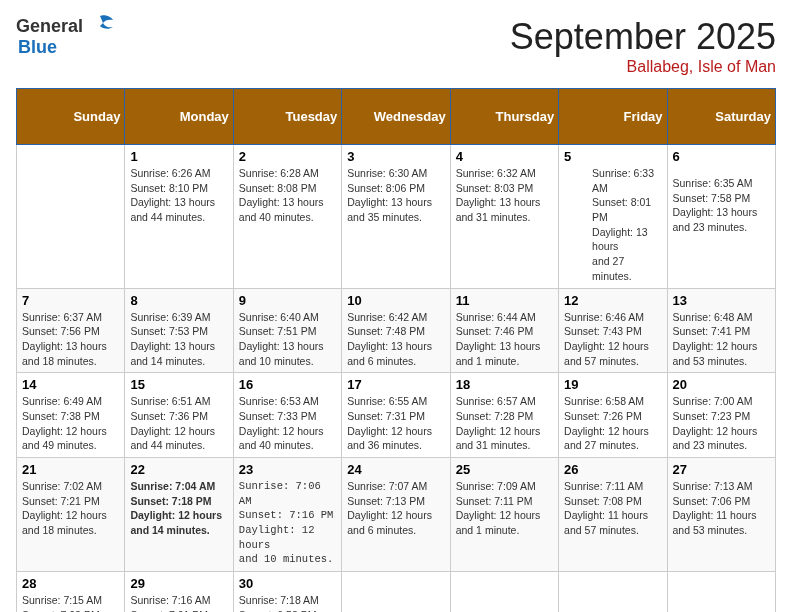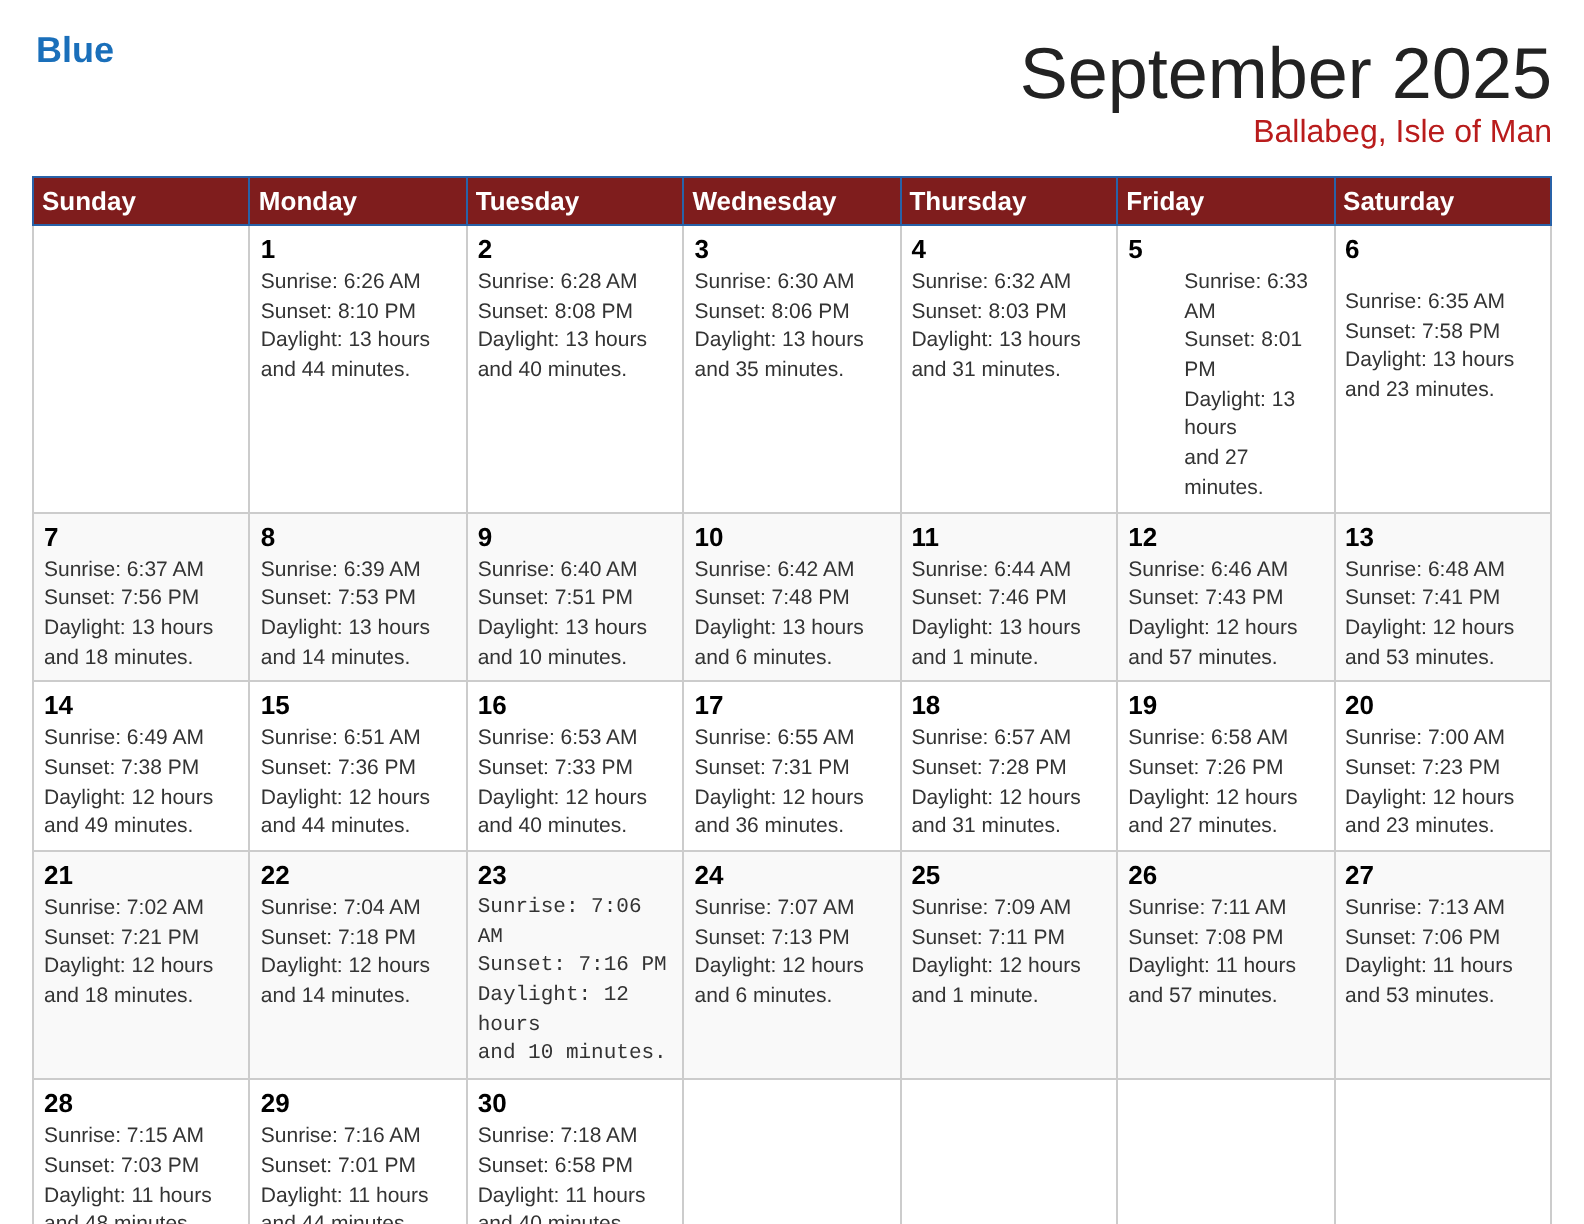--- a/index.html
+++ b/index.html
@@ -25,24 +25,24 @@
     .logo-text-blue { font-size: 18px; font-weight: bold; color: #1a6fba; }
     .title-block { text-align: right; }
     .month-title { font-size: 36px; font-weight: normal; color: #222; }
     .location { font-size: 16px; color: #b91c1c; }
     table {
       width: 100%;
       border-collapse: collapse;
       font-size: 11px;
     }
     thead tr th {
-      background-color: #7f1d1d;
+      background-color: #a16207;
       color: #fff;
-      padding: 4px 4px;
-      text-align: left;
+      padding: 20px 4px;
+      text-align: right;
       font-size: 13px;
       font-weight: bold;
       border: 1px solid #2962a8;
     }
     tbody tr td {
       vertical-align: top;
       border: 1px solid #ccc;
       padding: 4px 5px;
       width: calc(100% / 7);
       height: 80px;
@@ -56,20 +56,27 @@
     }
     .day-info { color: #333; line-height: 1.4; font-size: 10.5px; }
     .empty { background: #fff; }
   </style>
 </head>
 <body>
 
 <div class="header">
   <div class="logo">
     <div style="display:flex;flex-direction:column;align-items:flex-start;line-height:1.1">
+      <span style="display:flex;align-items:center;gap:2px;">
+        <span class="logo-text-general">General</span>
+        <svg width="30" height="24" viewBox="0 0 30 24" style="margin-top:-2px">
+          <path d="M15 2 C18 0, 26 2, 28 6 C24 5, 20 6, 18 9 C17 7, 16 4, 15 2Z" fill="#1a6fba"></path>
+          <path d="M18 9 C20 12, 22 14, 28 13 C24 16, 18 15, 15 12Z" fill="#1a6fba"></path>
+        </svg>
+      </span>
       <span class="logo-text-blue" style="margin-left:2px">Blue</span>
     </div>
   </div>
   <div class="title-block">
     <div class="month-title">September 2025</div>
     <div class="location">Ballabeg, Isle of Man</div>
   </div>
 </div>
 
 <table>
@@ -235,21 +242,21 @@
       <tr>
         <td>
           <span class="day-num">21</span>
           <div class="day-info" style="white-space: pre-line;">Sunrise: 7:02 AM
 Sunset: 7:21 PM
 Daylight: 12 hours
 and 18 minutes.</div>
         </td>
         <td>
           <span class="day-num">22</span>
-          <div class="day-info" style="white-space: pre-line;">Sunrise: 7:04 AM
+          <div class="day-info" style="white-space: pre-line; font-weight: bold;">Sunrise: 7:04 AM
 Sunset: 7:18 PM
 Daylight: 12 hours
 and 14 minutes.</div>
         </td>
         <td>
           <span class="day-num">23</span>
           <div class="day-info" style="white-space: pre-line; font-family: Liberation Mono, monospace;">Sunrise: 7:06 AM
 Sunset: 7:16 PM
 Daylight: 12 hours
 and 10 minutes.</div>

